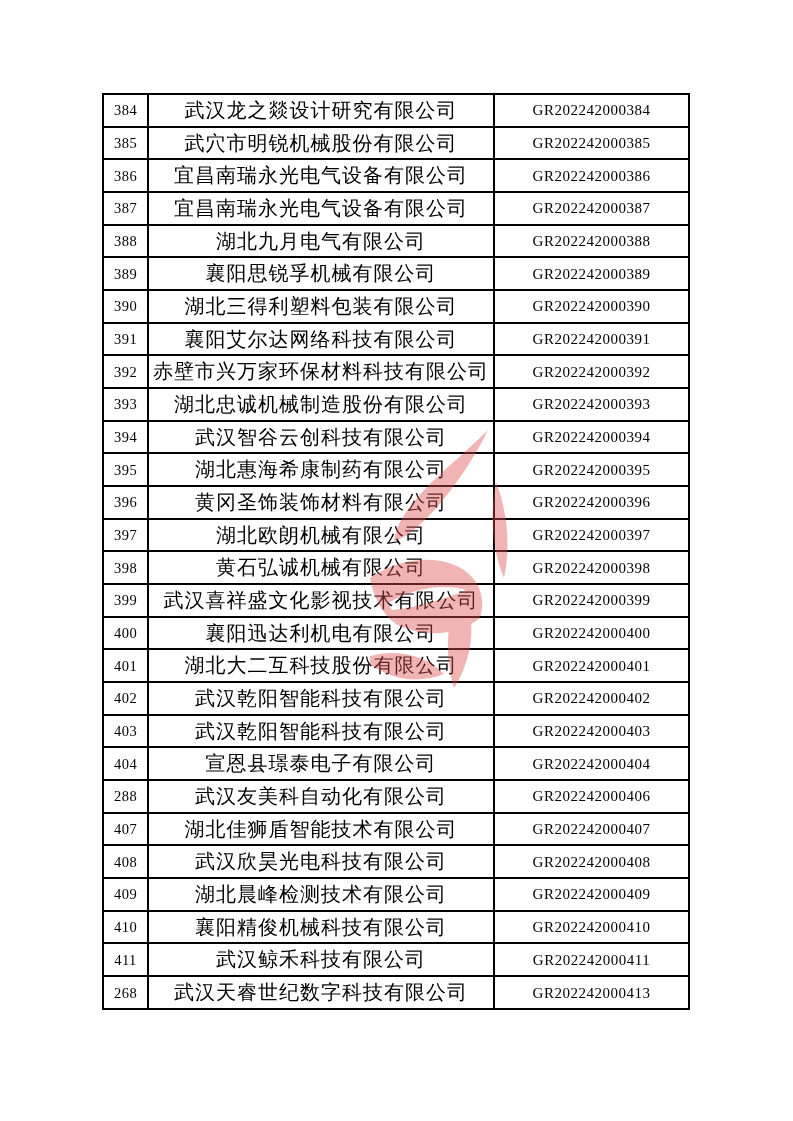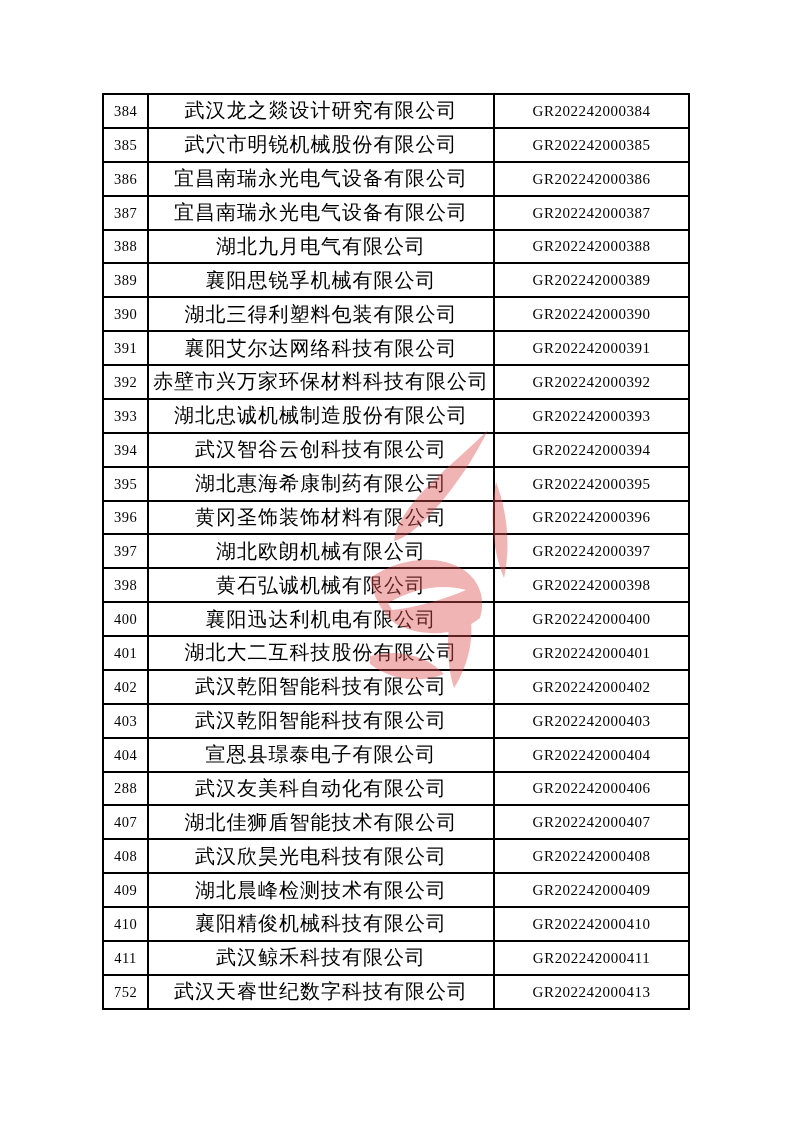--- a/index.html
+++ b/index.html
@@ -245,20 +245,31 @@
       <span class="no-text">398</span>
     </td>
     <td>
       <span class="name-text">黄石弘诚机械有限公司</span>
     </td>
     <td>
       <span class="cert-text">GR202242000398</span>
     </td>
   </tr>
 
+  <tr>
+    <td>
+      <span class="no-text">399</span>
+    </td>
+    <td>
+      <span class="name-text">武汉喜祥盛文化影视技术有限公司</span>
+    </td>
+    <td>
+      <span class="cert-text">GR202242000399</span>
+    </td>
+  </tr>
 
   <tr>
     <td>
       <span class="no-text">400</span>
     </td>
     <td>
       <span class="name-text">襄阳迅达利机电有限公司</span>
     </td>
     <td>
       <span class="cert-text">GR202242000400</span>
@@ -382,21 +393,21 @@
       <span class="name-text">武汉鲸禾科技有限公司</span>
     </td>
     <td>
       <span class="cert-text">GR202242000411</span>
     </td>
   </tr>
 
 
   <tr>
     <td>
-      <span class="no-text">752</span>
+      <span class="no-text">268</span>
     </td>
     <td>
       <span class="name-text">武汉天睿世纪数字科技有限公司</span>
     </td>
     <td>
       <span class="cert-text">GR202242000413</span>
     </td>
   </tr>
 </tbody>
   </table>

